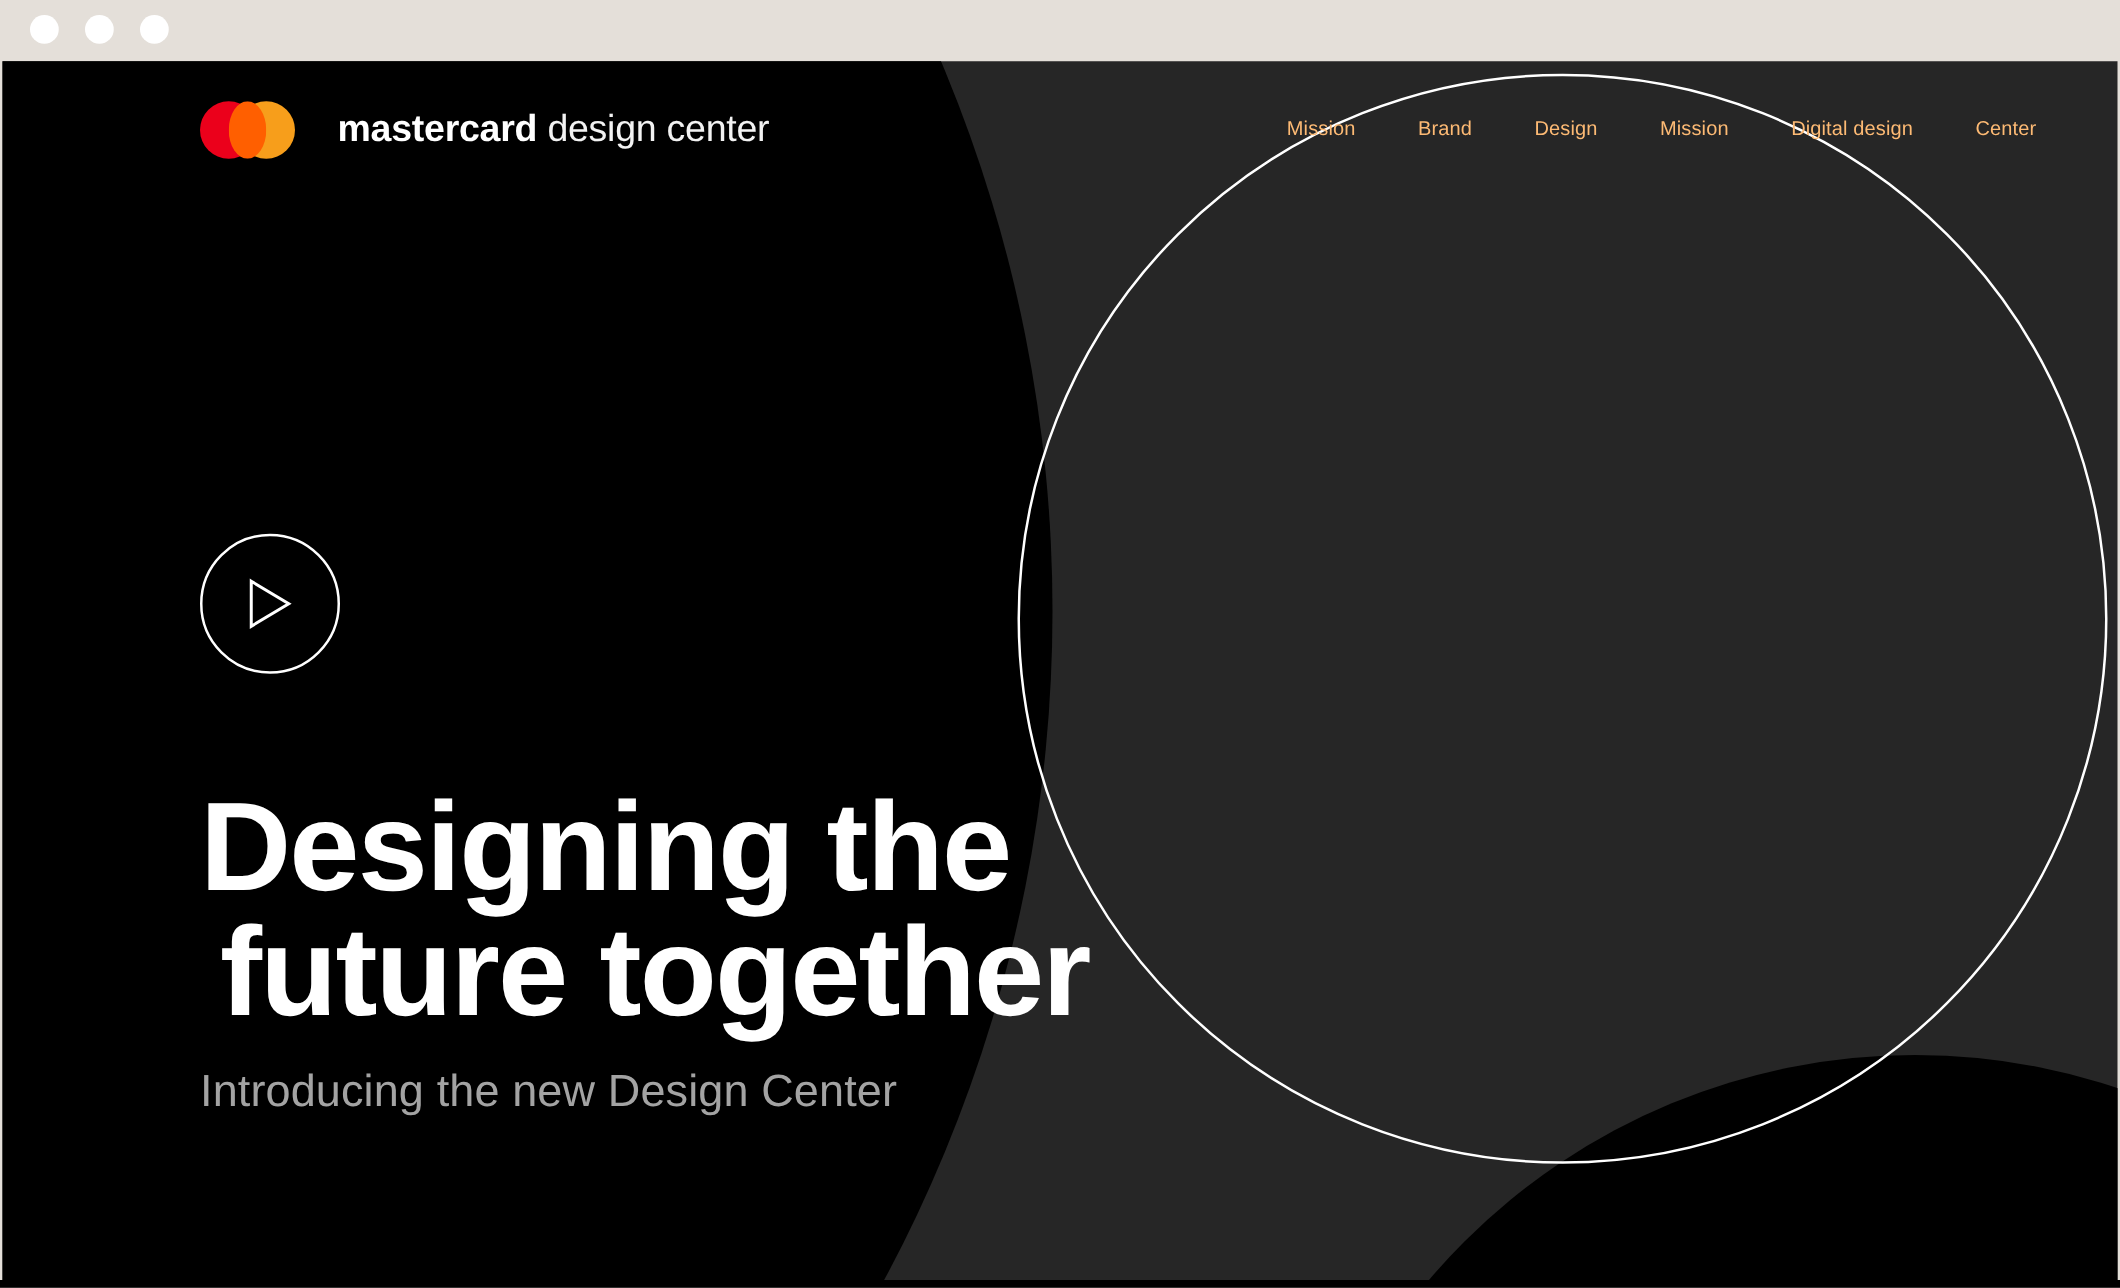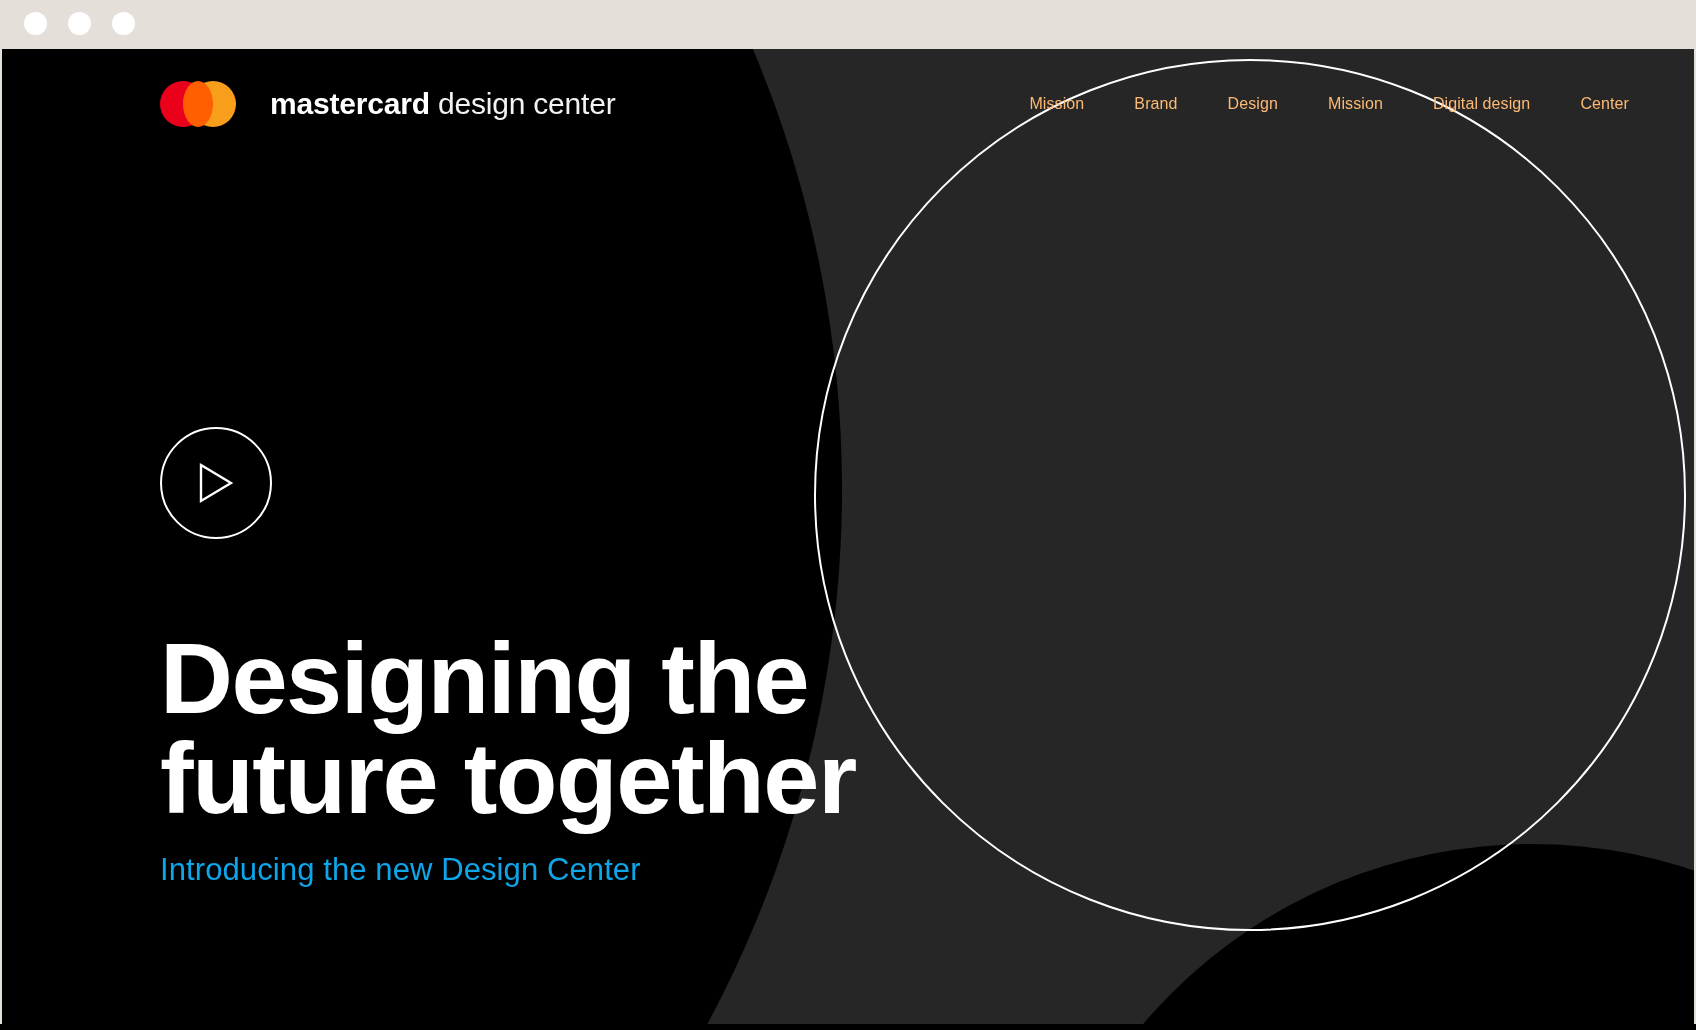--- a/index.html
+++ b/index.html
@@ -151,26 +151,26 @@
   .play-btn svg { display:block; }
 
   .headline {
     color:#FFFFFF;
     font-size:101px;
     line-height:0.99;
     font-weight:700;
     letter-spacing:-1.5px;
     white-space:nowrap;
   }
-  .headline .l2 { display:block; }
+  .headline .l2 { display:block;margin-left:16px; }
 
   .subhead {
     margin-top:24px;
-    color:#0ea5e9;
-    font-size:31px;
+    color:#a3a3a3;
+    font-size:36px;
     font-weight:300;
     letter-spacing:0.1px;
     white-space:nowrap;
   }
 
   
   .page-edge {
     position:absolute;
     left:0; bottom:0;
     width:1696px; height:6px;

